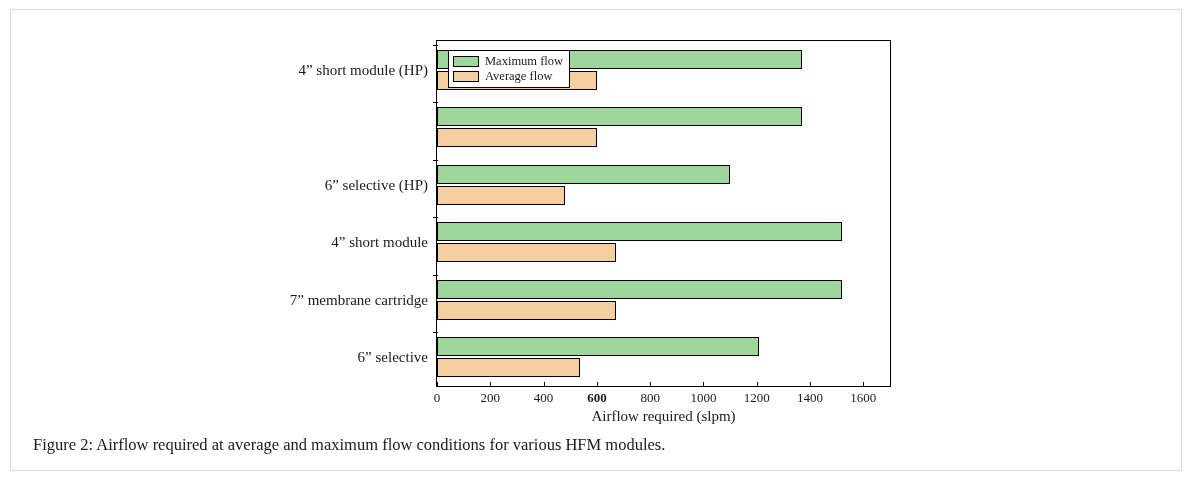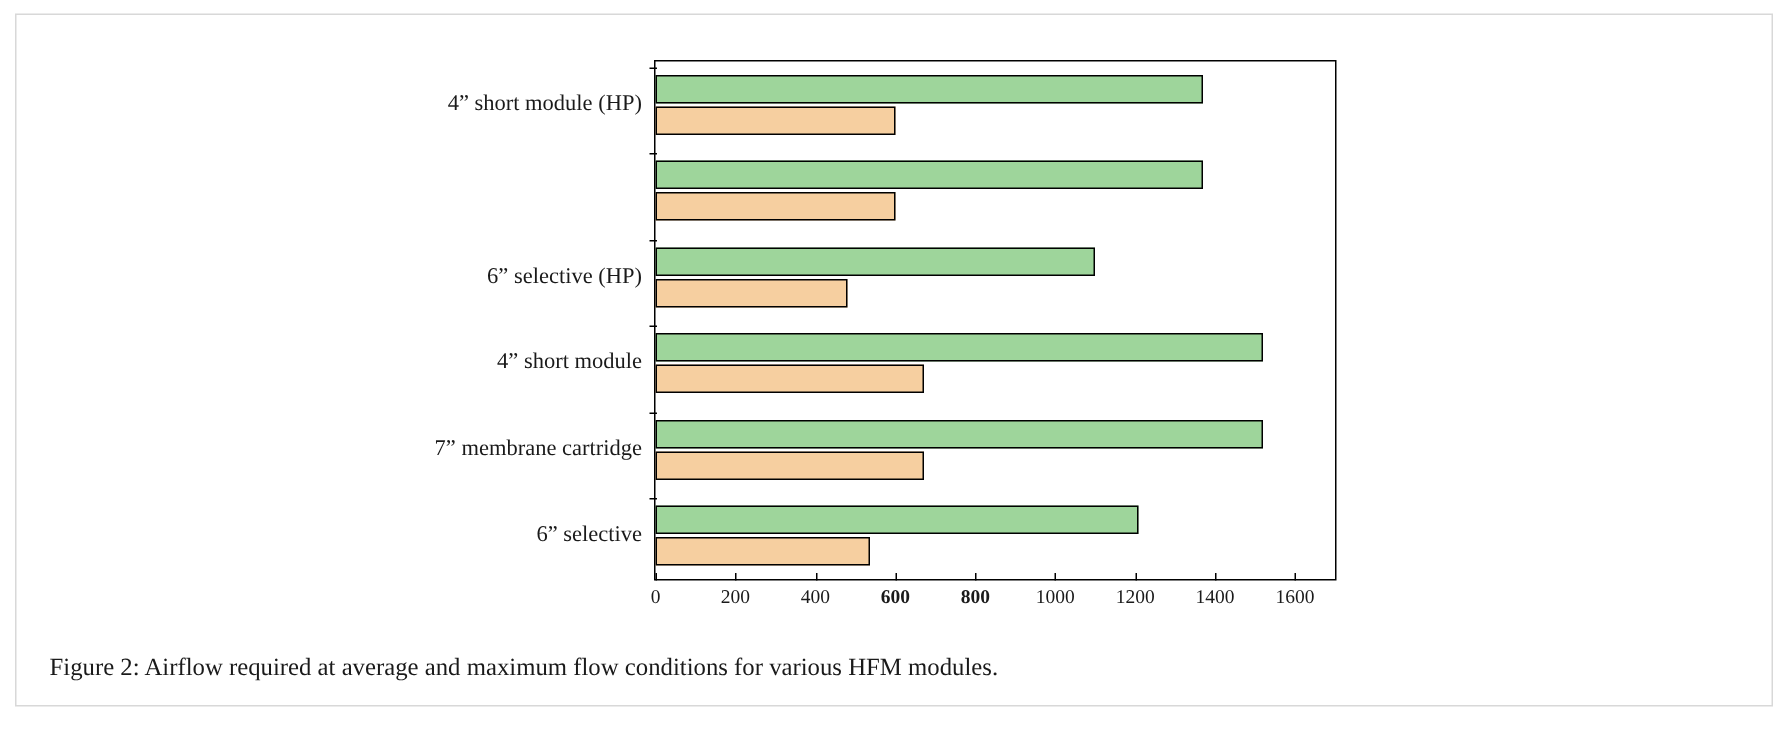--- a/index.html
+++ b/index.html
@@ -141,20 +141,30 @@
 </style>
 </head>
 <body>
 
 <div id="figure-frame">
 
   <div id="chart-area">
 
     <div id="plot-box">
 
+      <div id="legend">
+        <div class="legend-row">
+          <span class="legend-swatch" style="background:#9ed59b"></span>
+          <span class="legend-label">Maximum flow</span>
+        </div>
+        <div class="legend-row">
+          <span class="legend-swatch" style="background:#f6cfa0"></span>
+          <span class="legend-label">Average flow</span>
+        </div>
+      </div>
 
       <div id="bars-layer">
           <div class="bar max" title="4” short module (HP) — Maximum flow: 1370" style="width: 365.065px; top: 8.75px; background: rgb(158, 213, 155);"></div>
           <div class="bar avg" title="4” short module (HP) — Average flow: 600" style="width: 159.882px; top: 29.75px; background: rgb(246, 207, 160);"></div>
           <div class="ytick" style="top: 3.75px;"></div>
           <div class="ylabel" style="top: 28.75px;">4” short module (HP)</div>
           <div class="bar max" title="6” membrane cartridge (HP) — Maximum flow: 1370" style="width: 365.065px; top: 66.25px; background: rgb(158, 213, 155);"></div>
           <div class="bar avg" title="6” membrane cartridge (HP) — Average flow: 600" style="width: 159.882px; top: 87.25px; background: rgb(246, 207, 160);"></div>
           <div class="ytick" style="top: 61.25px;"></div>
           <div class="bar max" title="6” selective (HP) — Maximum flow: 1100" style="width: 293.118px; top: 123.75px; background: rgb(158, 213, 155);"></div>
@@ -177,30 +187,31 @@
       <div id="xaxis-ticks">
           <div class="xtick" style="left: 0px;"></div>
           <div class="xlabel" style="left: 0px;">0</div>
           <div class="xtick" style="left: 53.2941px;"></div>
           <div class="xlabel" style="left: 53.2941px;">200</div>
           <div class="xtick" style="left: 106.588px;"></div>
           <div class="xlabel" style="left: 106.588px;">400</div>
           <div class="xtick" style="left: 159.882px;"></div>
           <div class="xlabel" style="left: 159.882px; font-weight: bold;">600</div>
           <div class="xtick" style="left: 213.176px;"></div>
-          <div class="xlabel" style="left: 213.176px; font-weight: bold;">800</div>
+          <div class="xlabel" style="left: 213.176px;">800</div>
           <div class="xtick" style="left: 266.471px;"></div>
           <div class="xlabel" style="left: 266.471px;">1000</div>
           <div class="xtick" style="left: 319.765px;"></div>
           <div class="xlabel" style="left: 319.765px;">1200</div>
           <div class="xtick" style="left: 373.059px;"></div>
           <div class="xlabel" style="left: 373.059px;">1400</div>
           <div class="xtick" style="left: 426.353px;"></div>
           <div class="xlabel" style="left: 426.353px;">1600</div>
         </div>
     </div>
 
+    <div id="xaxis-title">Airflow required (slpm)</div>
   </div>
 
   <div id="caption">
     <span class="cap-label">Figure 2:</span><span> Airflow required at average and maximum flow conditions for various HFM modules.</span>
   </div>
 </div>
 
 </body></html>

